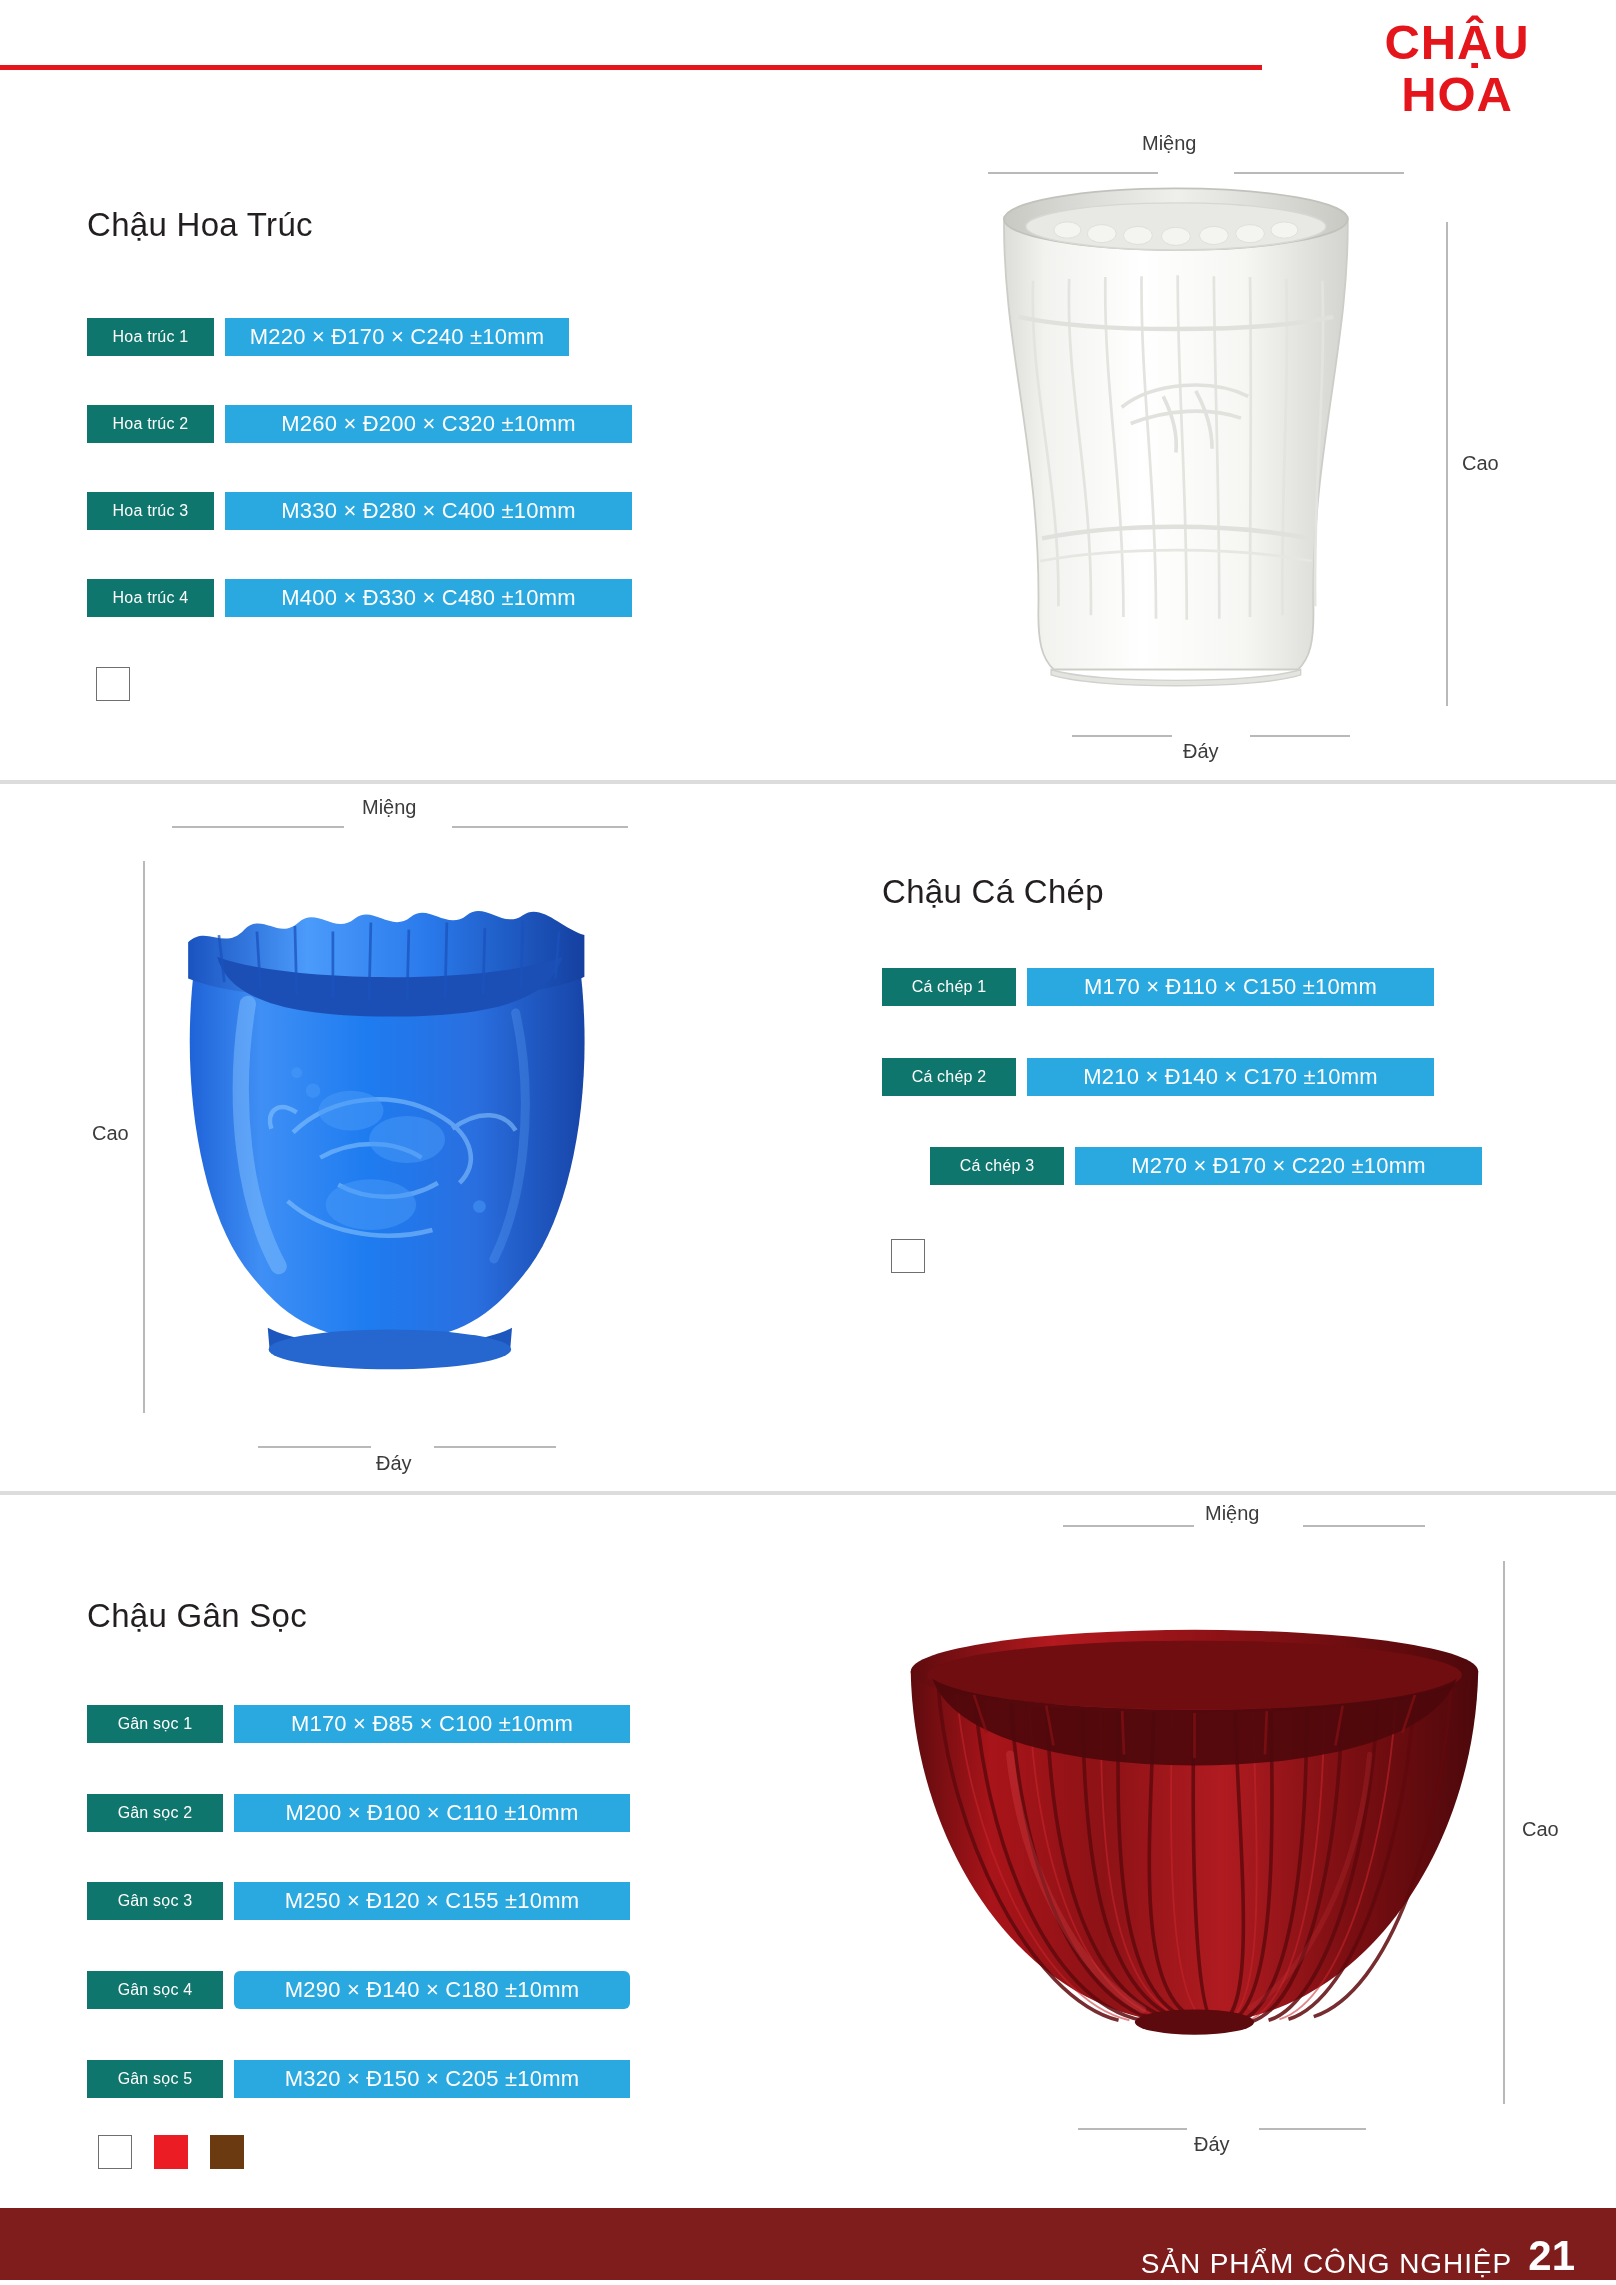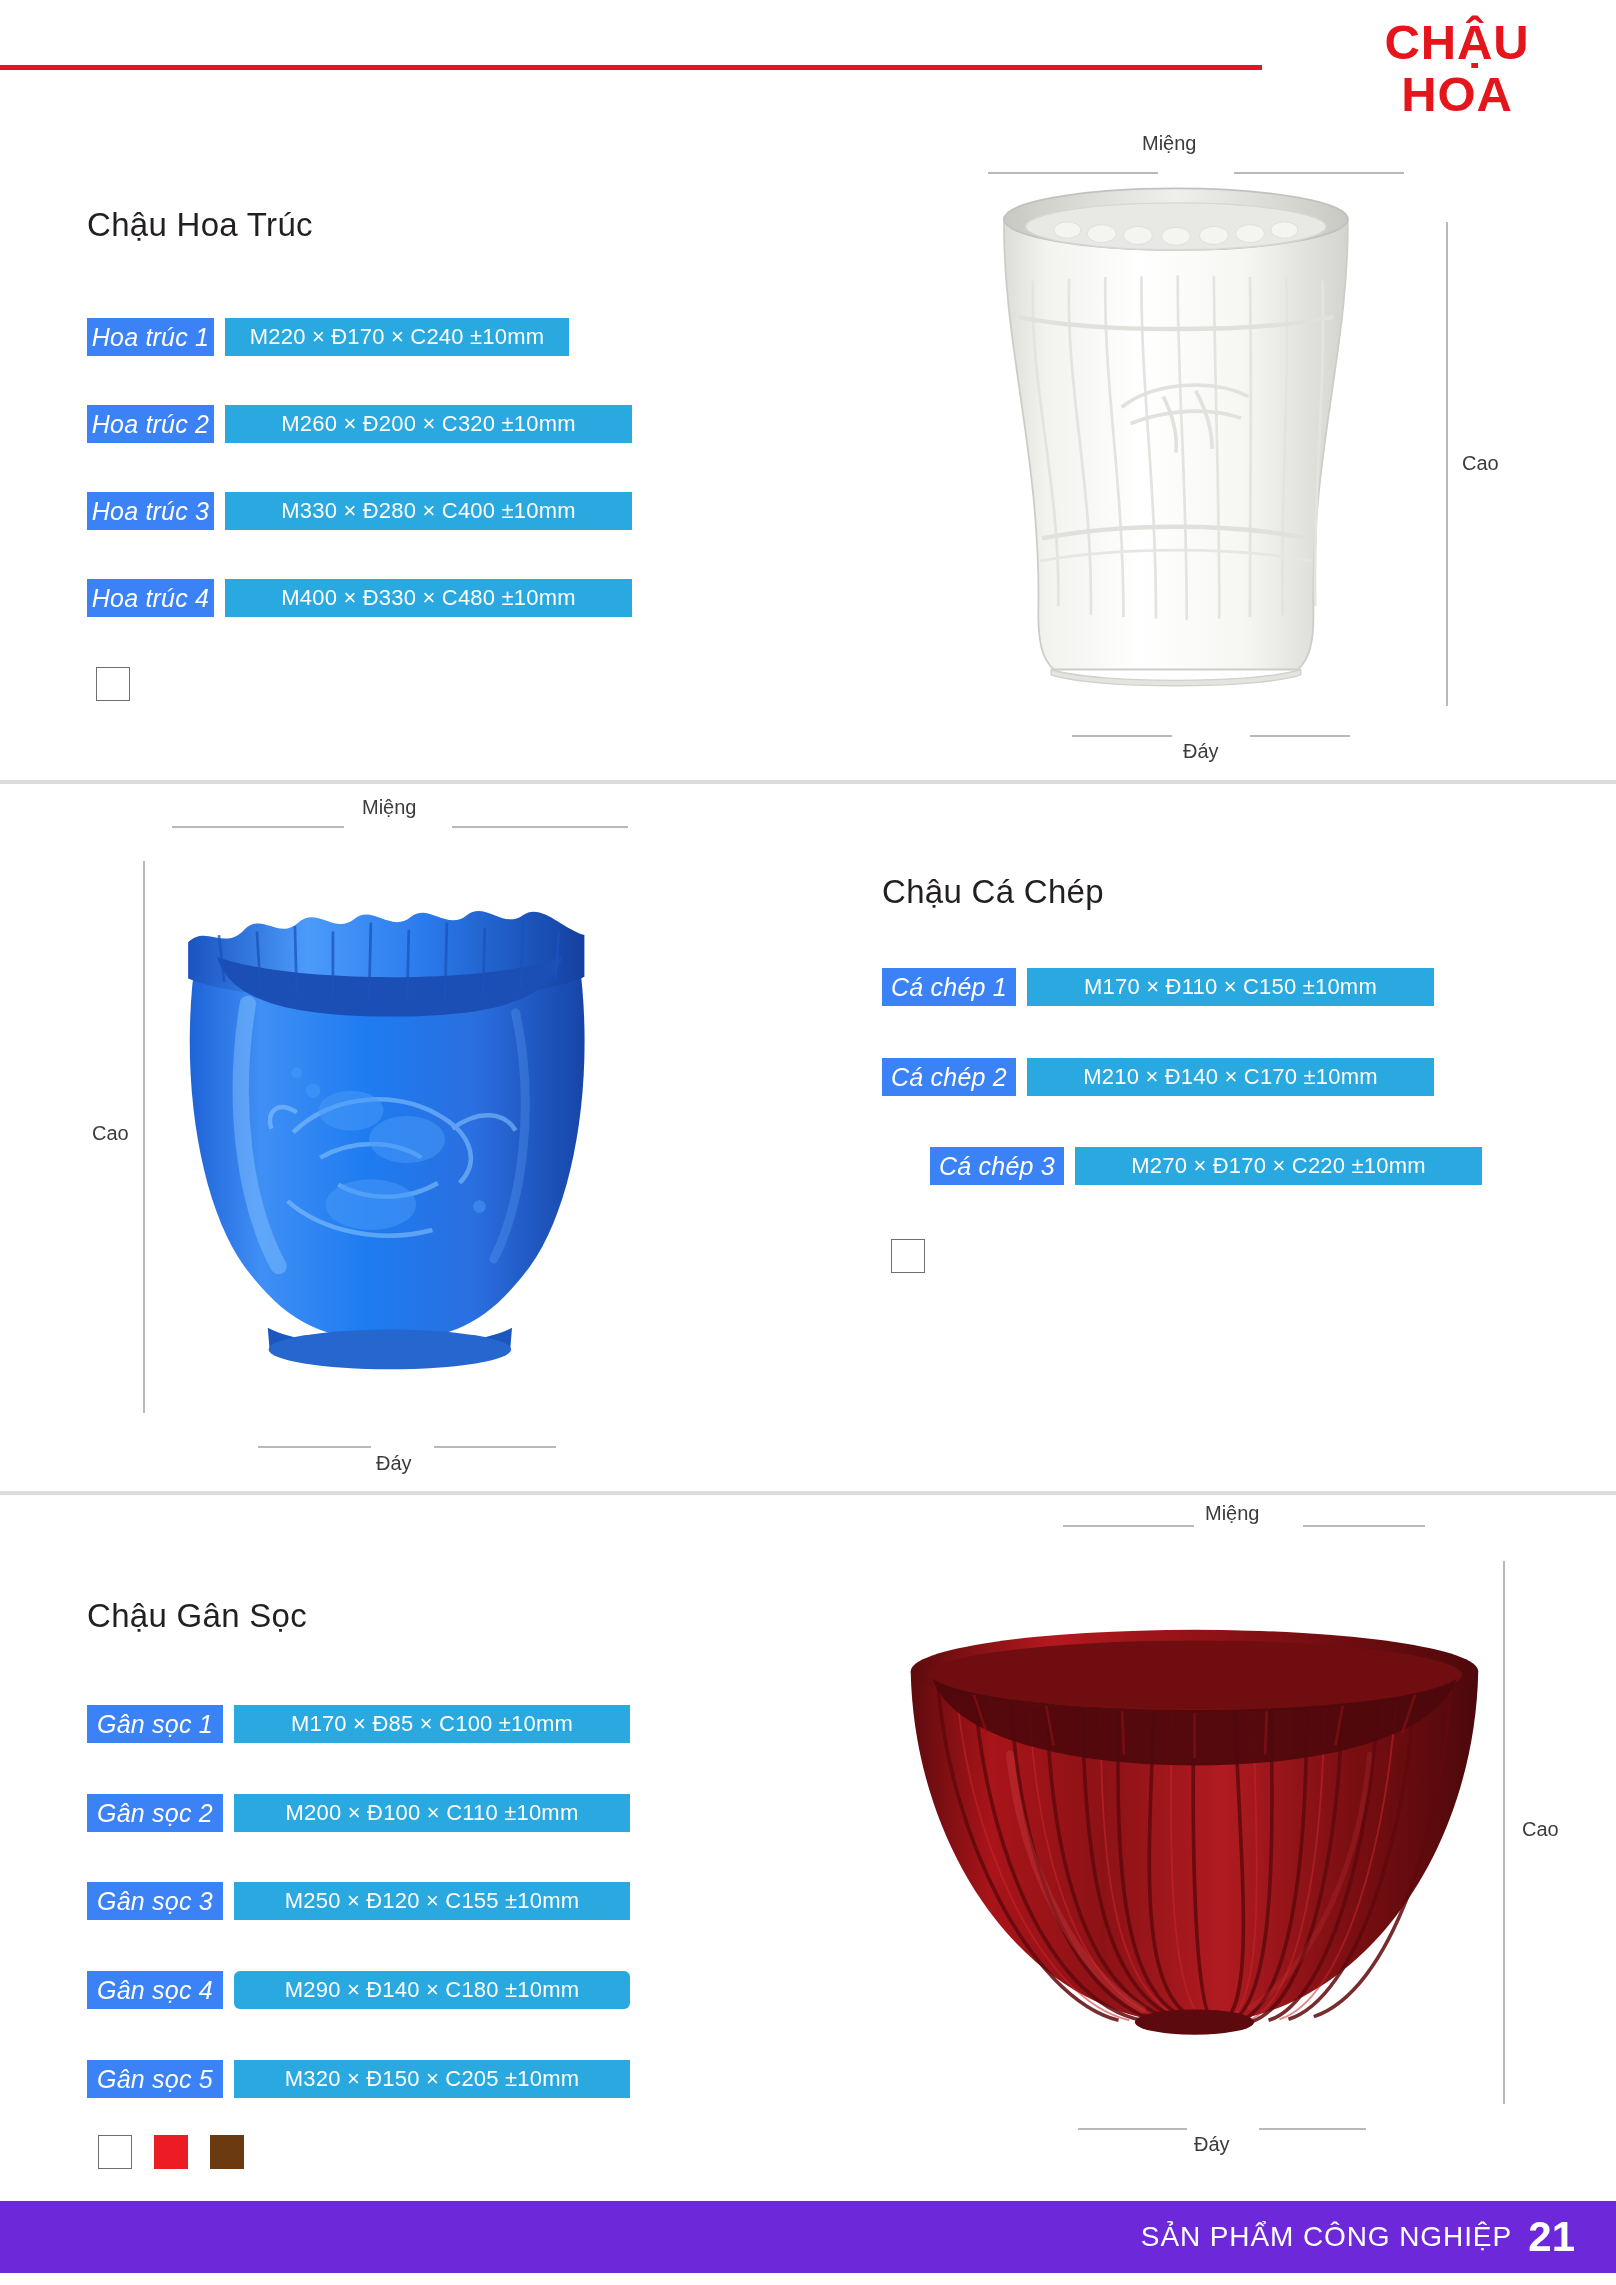--- a/index.html
+++ b/index.html
@@ -65,29 +65,28 @@
   }
 
   
   .spec-row {
     position: absolute;
     display: flex;
     align-items: stretch;
     height: 38px;
   }
   .spec-name {
-    background: #3b82f6;
+    background: #0f766e;
     color: #ffffff;
-    font-size: 25px;
+    font-size: 16px;
     display: flex;
     align-items: center;
     justify-content: center;
     text-align: center;
     letter-spacing: 0.2px;
-    font-style: italic;
   }
   .spec-gap { width: 11px; }
   .spec-value {
     background: #29a9e0;
     color: #ffffff;
     font-size: 22px;
     display: flex;
     align-items: center;
     justify-content: center;
     text-align: center;
@@ -123,26 +122,26 @@
 
   
   .product {
     position: absolute;
   }
 
   
   .footer {
     position: absolute;
     left: 0;
-    bottom: 12px;
+    bottom: 5px;
     width: 1617px;
     height: 72px;
-    background: #6d28d9;
+    background: #7f1d1d;
     display: flex;
-    align-items: center;
+    align-items: flex-end;
     justify-content: flex-end;
   }
   .footer-text {
     color: #ffffff;
     font-size: 28px;
     letter-spacing: 0.9px;
     margin-right: 16.3px;
   }
   .footer-page {
     color: #ffffff;

